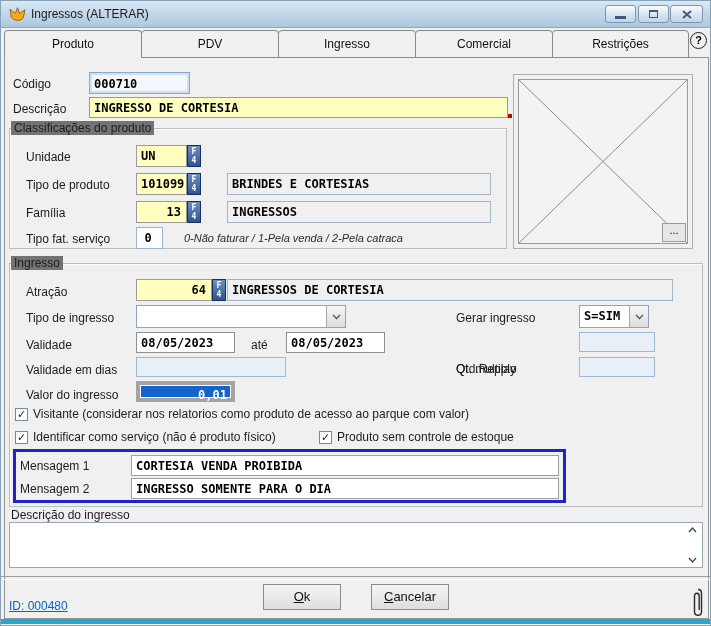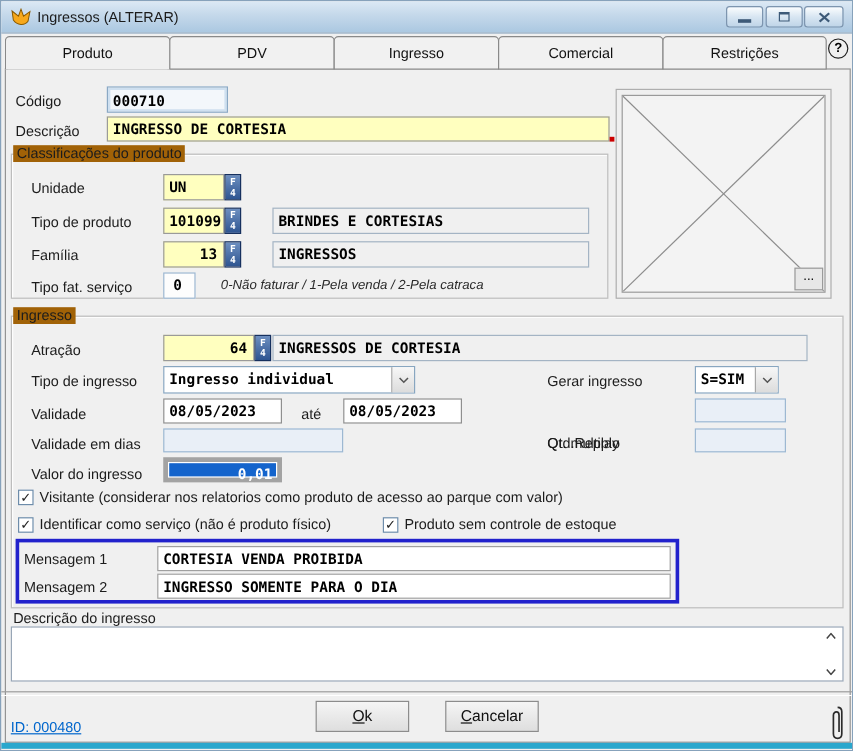--- a/index.html
+++ b/index.html
@@ -33,21 +33,21 @@
   .yellow{background:#ffffbf;border-color:#9a9a9a;}
   .ro{background:#f0f0f0;border-color:#a4b4c4;}
   .dis{background:#e9eff7;border-color:#9db8d2;}
   .codigo{background:#f3f7fb;border:1px solid #8aa8c4;box-shadow:inset 0 0 0 2px #cfe0f0;padding-top:4px;}
   .right{text-align:right;padding-right:5px;}
   .center{text-align:center;padding-left:0;}
   .f4btn{position:absolute;width:14px;box-sizing:border-box;border:1px solid #16305e;
     background:linear-gradient(#6d8fc0,#2e5591);color:#fff;z-index:6;
     font:bold 8px "DejaVu Sans Mono",monospace;text-align:center;line-height:9px;padding-top:1px;cursor:pointer;}
   .group{position:absolute;border:1px solid #bdbdbd;box-shadow:inset 1px 1px 0 #fdfdfd;z-index:5;}
-  .legend{position:absolute;background:#a16207;padding:0 3px;font-size:12px;color:#1c1c1c;z-index:7;white-space:nowrap;}
+  .legend{position:absolute;background:#737373;padding:0 3px;font-size:12px;color:#1c1c1c;z-index:7;white-space:nowrap;}
   .combo{position:absolute;box-sizing:border-box;background:#fff;border:1px solid #88a6c0;z-index:6;}
   .combo .val{position:absolute;left:4px;top:3px;font:bold 12px "DejaVu Sans Mono",monospace;white-space:nowrap;}
   .combo .arrow{position:absolute;right:0;top:0;bottom:0;width:19px;box-sizing:border-box;
     border-left:1px solid #a8a8a8;background:linear-gradient(#f7f7f7,#dcdcdc);
     display:flex;align-items:center;justify-content:center;}
   .valsel{position:absolute;box-sizing:border-box;background:#fff;border:4px solid #a3a3a3;padding:1px;z-index:6;}
   .valsel .inner{width:100%;height:100%;background:#1464cc;color:#fff;box-sizing:border-box;
     font:bold 12px "DejaVu Sans Mono",monospace;text-align:right;padding:2px 3px 0 0;}
   .cbrow{position:absolute;display:flex;align-items:center;gap:5px;z-index:6;}
   .cbbox{width:13px;height:13px;box-sizing:border-box;border:1px solid #6d8caa;background:#fff;
@@ -159,21 +159,20 @@
   <span class="lbl" style="left:25px;top:284px;">Atração</span>
   <div class="fld yellow right" style="left:135px;top:278px;width:76px;height:22px;">64</div>
   <div class="f4btn" style="left:211px;top:278px;height:22px;">
     <div>F</div>
     <div>4</div>
   </div>
   <div class="fld ro" style="left:226px;top:278px;width:446px;height:22px;">INGRESSOS DE CORTESIA</div>
 
   <span class="lbl" style="left:25px;top:310px;">Tipo de ingresso</span>
   <div class="combo" style="left:135px;top:304px;width:210px;height:23px;">
-    <span class="val">Ingresso individual</span>
     <span class="arrow">
       <svg width="9" height="6" viewBox="0 0 9 6">
           <polyline points="1,1 4.5,4.5 8,1" fill="none" stroke="#555" stroke-width="1.3"></polyline>
         </svg>
     </span>
   </div>
 
   <span class="lbl" style="left:455px;top:310px;">Gerar ingresso</span>
   <div class="combo" style="left:578px;top:304px;width:70px;height:23px;">
     <span class="val">S=SIM</span>

